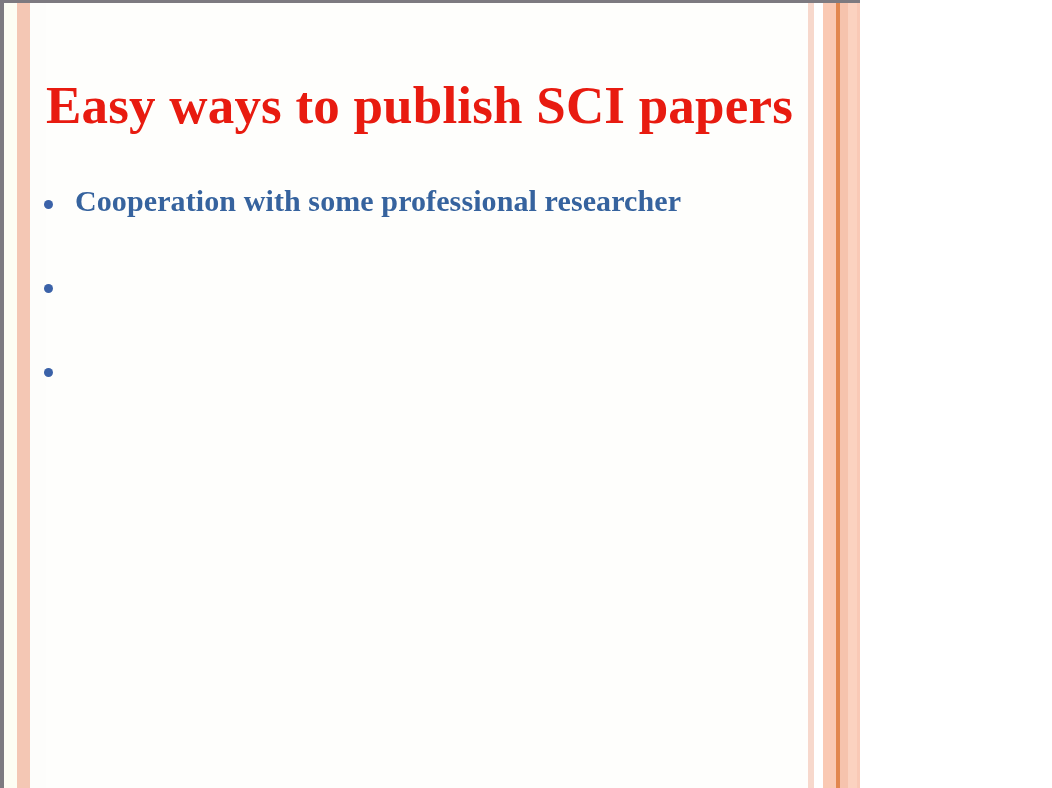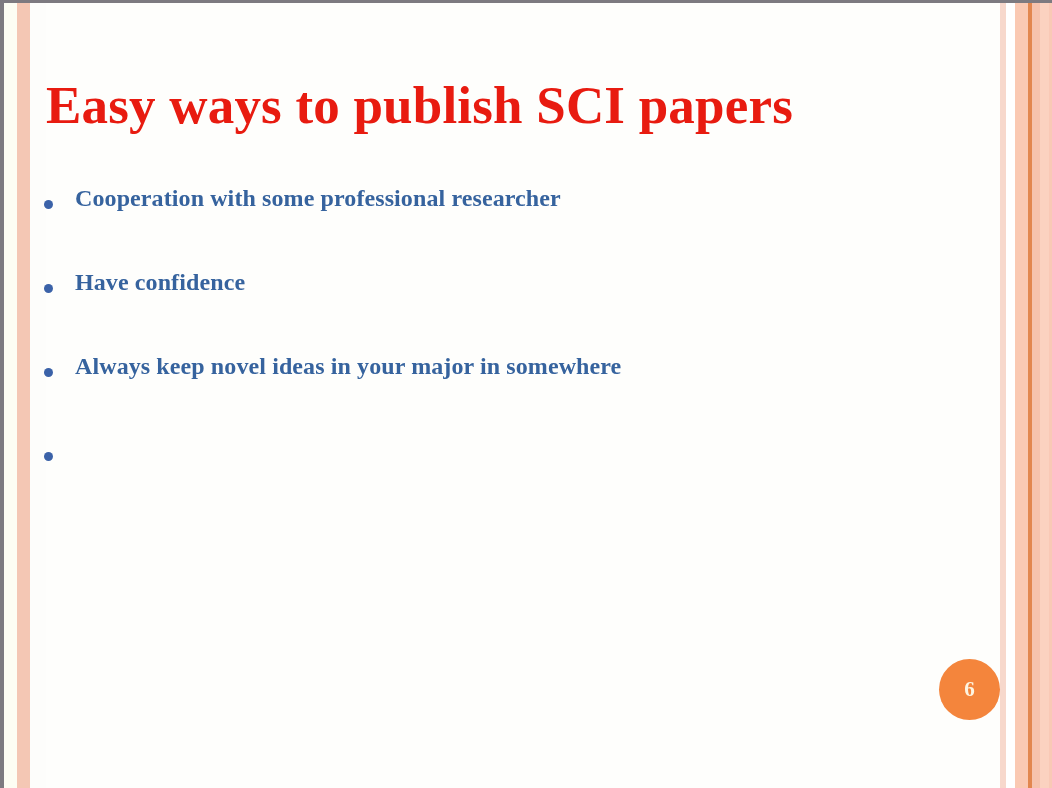--- a/index.html
+++ b/index.html
@@ -3,21 +3,21 @@
 <meta charset="utf-8">
 <style>
   html, body {
     margin: 0;
     padding: 0;
     background: #ffffff;
   }
 
   #slide {
     position: relative;
-    width: 1052px;
+    width: 860px;
     height: 788px;
     background: #86efac;
     overflow: hidden;
     font-family: "Liberation Serif", "DejaVu Serif", serif;
     box-sizing: border-box;
   }
 
   
   .top-rule {
     position: absolute;
@@ -128,21 +128,21 @@
     position: absolute;
     left: 4px;
     top: 14px;
     width: 9px;
     height: 9px;
     border-radius: 50%;
     background: #3b62a8;
   }
   .bullet-text {
     color: #36639e;
-    font-size: 24px;
+    font-size: 30px;
     font-weight: bold;
     line-height: 1.0;
     white-space: nowrap;
     letter-spacing: 0.1px;
     text-align: right;
   }
 
   
   .page-badge {
     position: absolute;
@@ -193,25 +193,20 @@
 
   <div class="slide-title">Easy ways to publish SCI papers</div>
 
   <ul class="bullets">
     <li class="bullet-row">
       <span class="bullet-dot"></span>
       <span class="bullet-text">Cooperation with some professional researcher</span>
     </li>
     <li class="bullet-row">
       <span class="bullet-dot"></span>
-      <span class="bullet-text">Have confidence</span>
-    </li>
-    <li class="bullet-row">
-      <span class="bullet-dot"></span>
-      <span class="bullet-text">Always keep novel ideas in your major in somewhere</span>
     </li>
     <li class="bullet-row">
       <span class="bullet-dot"></span>
     </li>
   </ul>
 
   <div class="page-badge">
     <span class="page-badge-num">6</span>
   </div>
 

